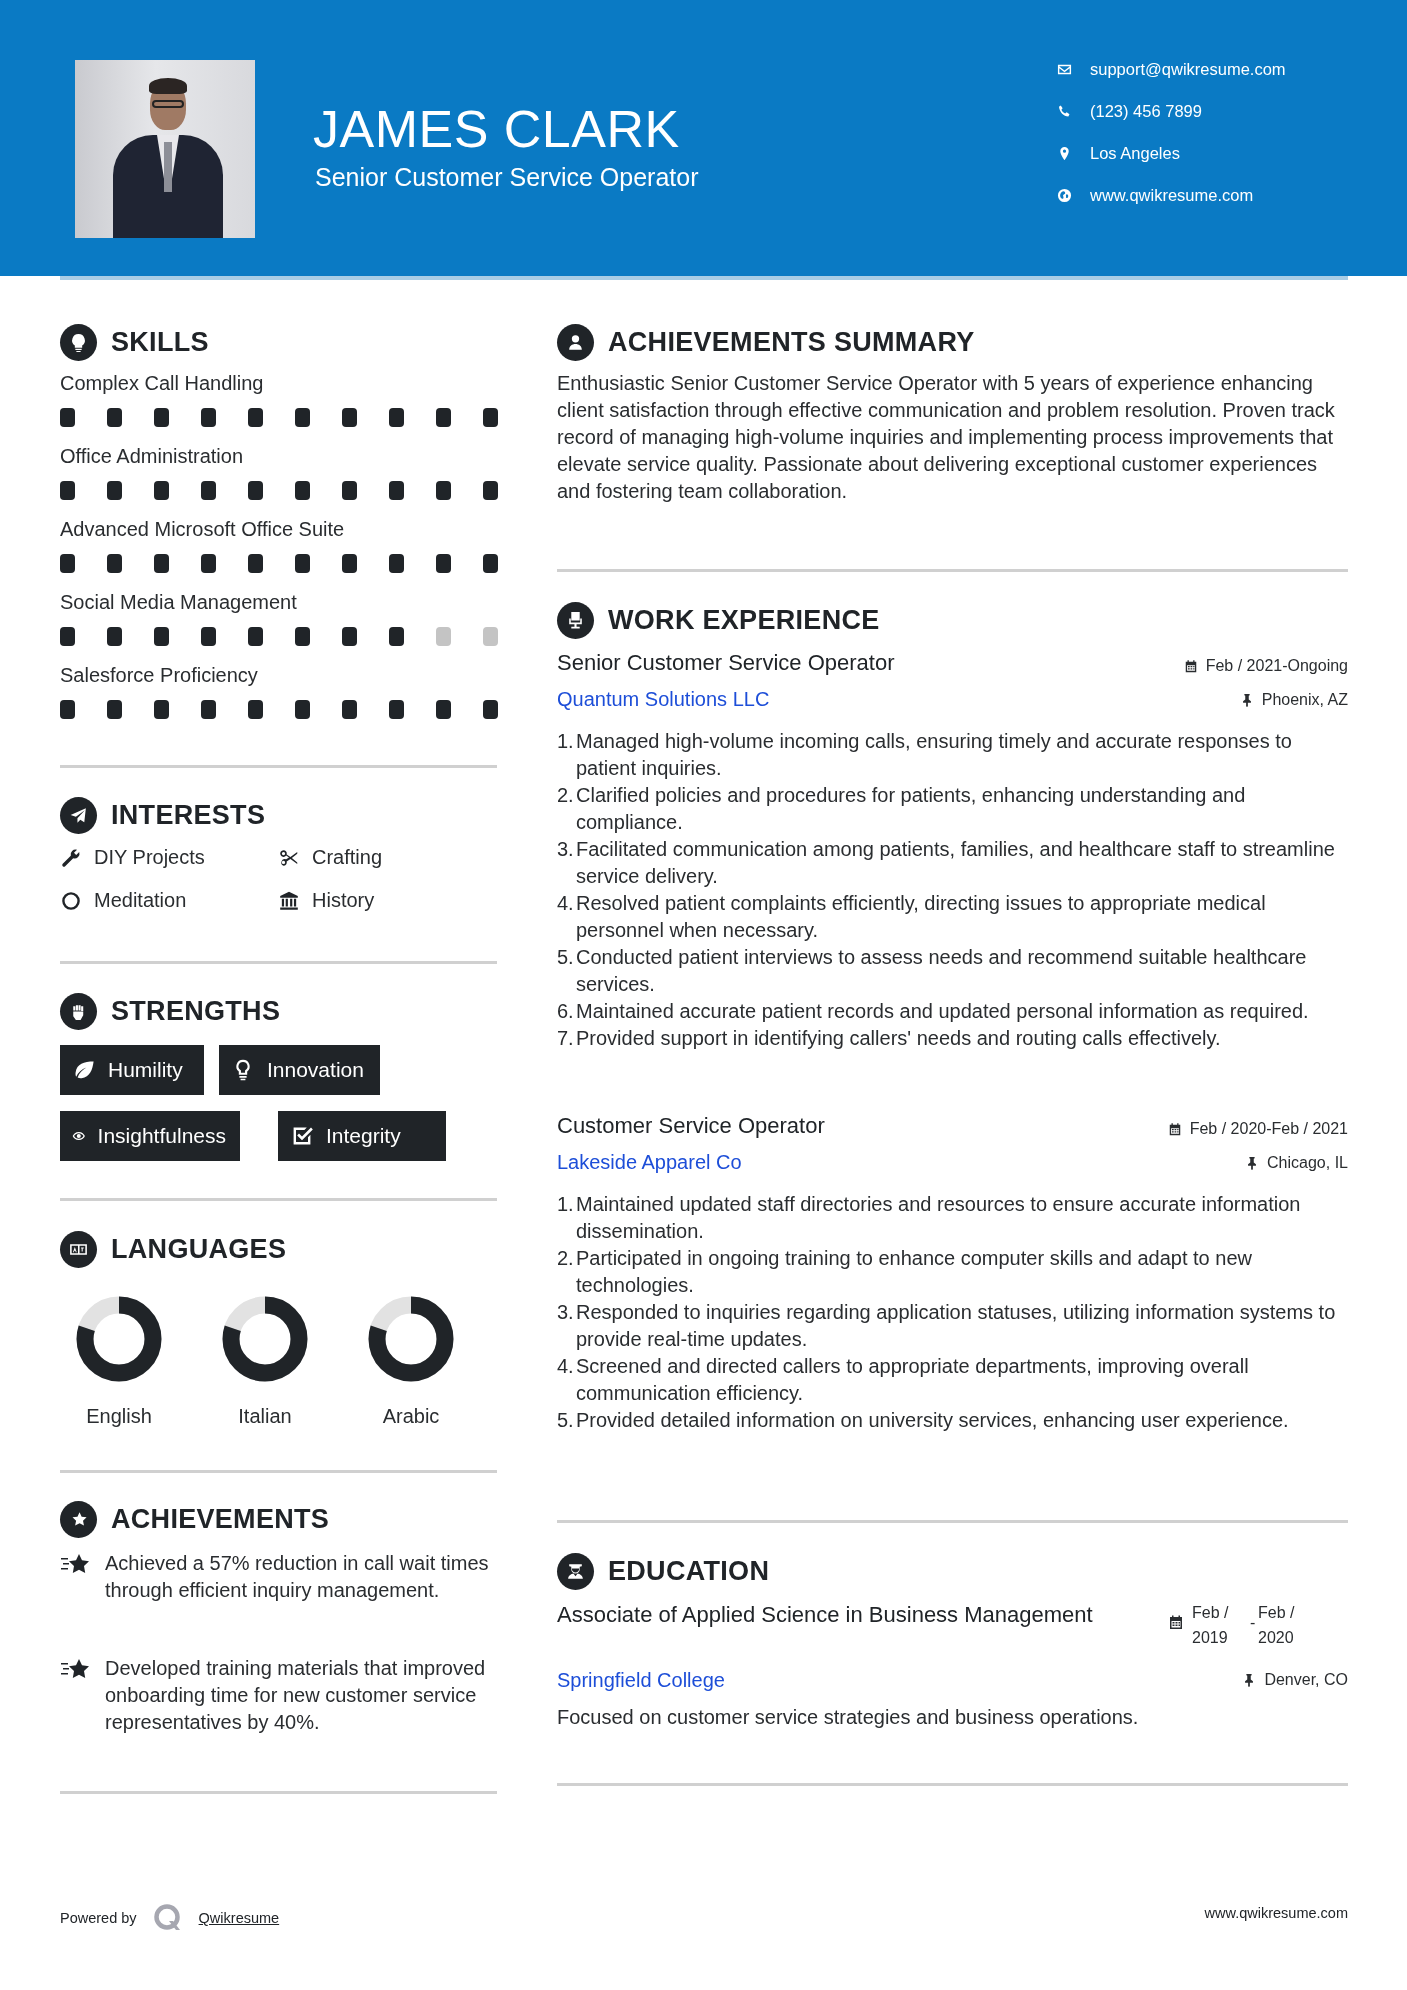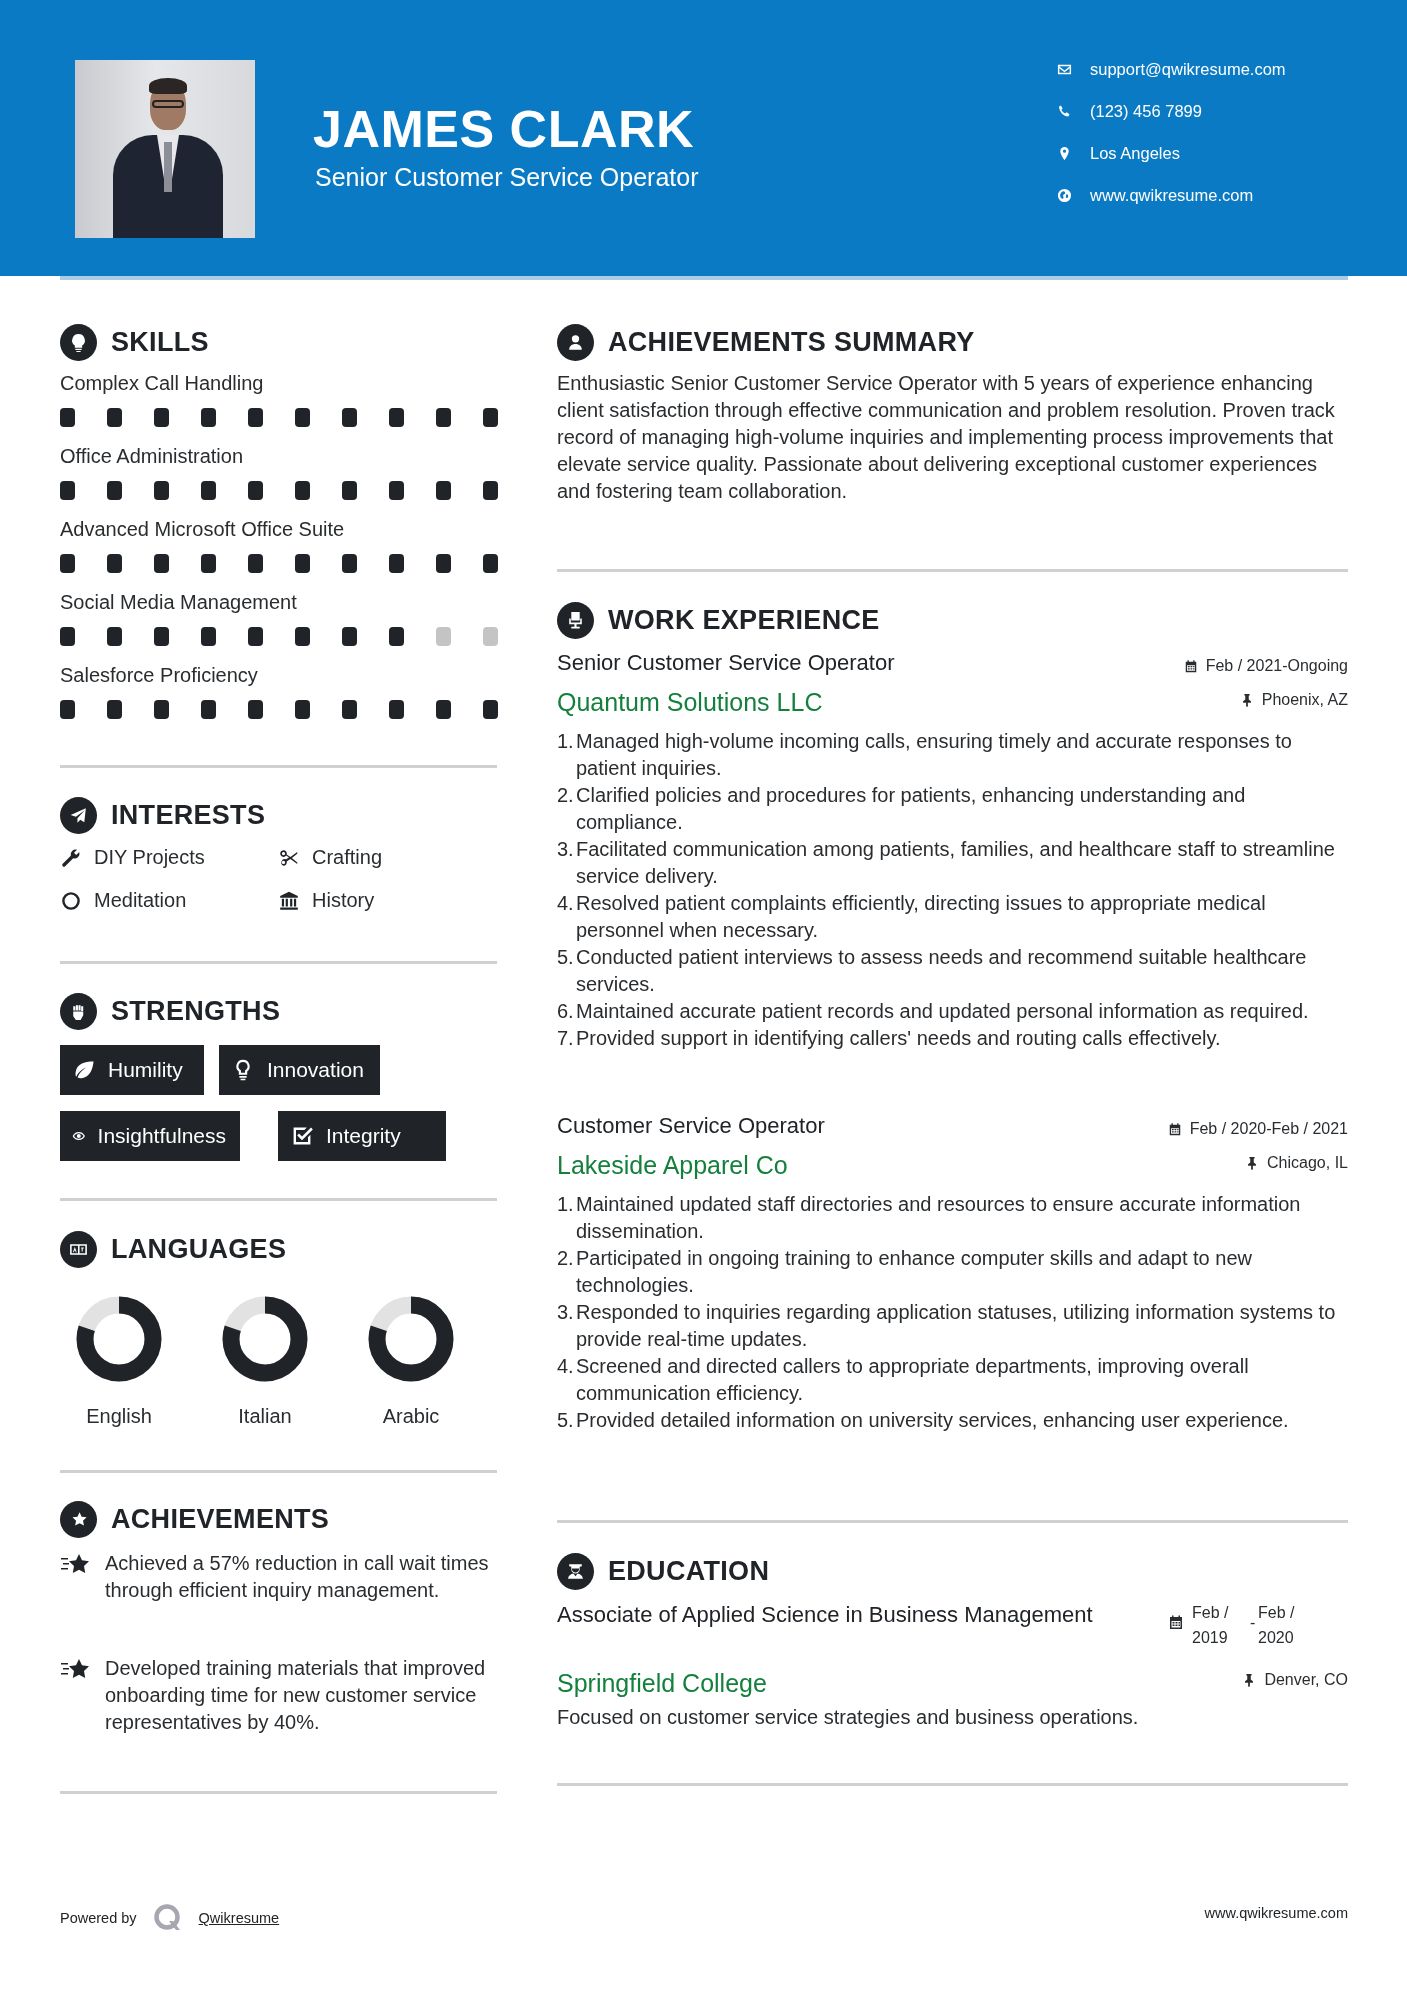--- a/index.html
+++ b/index.html
@@ -9,21 +9,21 @@
   .header { position: absolute; left: 0; top: 0; width: 1407px; height: 276px; background: #0a7ac4; }
   .header-line { position: absolute; left: 60px; top: 276px; width: 1288px; height: 4px; background: #a9cde6; }
   .photo { position: absolute; left: 75px; top: 60px; width: 180px; height: 178px; background: linear-gradient(90deg,#c9cacf 0%,#e6e7ea 45%,#d8d9dd 100%); overflow: hidden; }
   .photo .head { position: absolute; left: 75px; top: 22px; width: 36px; height: 48px; border-radius: 45% 45% 42% 42%; background: #a07a64; }
   .photo .hair { position: absolute; left: 74px; top: 18px; width: 38px; height: 16px; border-radius: 50% 50% 20% 20%; background: #2b2523; }
   .photo .glasses { position: absolute; left: 77px; top: 40px; width: 32px; height: 8px; border: 2px solid #222; border-radius: 4px; }
   .photo .body { position: absolute; left: 38px; top: 75px; width: 110px; height: 110px; border-radius: 40px 40px 0 0; background: #1f2433; }
   .photo .shirt { position: absolute; left: 82px; top: 75px; width: 22px; height: 55px; background: #e8e8ec; clip-path: polygon(0 0,100% 0,60% 100%,40% 100%); }
   .photo .tie { position: absolute; left: 89px; top: 82px; width: 8px; height: 50px; background: #8d8f98; }
 
-  .name { position: absolute; left: 313px; top: 103px; font-size: 52px; font-weight: bold; color: #ffffff; letter-spacing: 0.5px; line-height: 1; }
+  .name { position: absolute; left: 313px; top: 103px; font-size: 52px; font-weight: normal; color: #ffffff; letter-spacing: 0.5px; line-height: 1; }
   .title { position: absolute; left: 315px; top: 165px; font-size: 25px; color: #ffffff; line-height: 1; }
 
   .contact-row { position: absolute; left: 1055px; height: 22px; display: flex; align-items: center; color: #ffffff; font-size: 16.5px; }
   .contact-row .ci { width: 18px; height: 18px; display: inline-flex; align-items: center; justify-content: center; margin-right: 17px; }
   .contact-row svg { width: 15px; height: 15px; fill: #ffffff; }
 
   .sec-title { position: absolute; display: flex; align-items: center; font-size: 27px; font-weight: bold; color: #202428; letter-spacing: 0.3px; }
   .sec-icon { width: 37px; height: 37px; border-radius: 50%; background: #202428; display: inline-flex; align-items: center; justify-content: center; margin-right: 14px; flex: none; }
   .sec-icon svg { width: 21px; height: 21px; fill: #ffffff; }
 
@@ -43,21 +43,21 @@
   .lang { position: absolute; width: 110px; text-align: center; }
   .lang svg { display: block; margin: 0 auto; }
   .lang-label { margin-top: 22px; font-size: 20px; color: #2a2d30; }
 
   .ach { position: absolute; left: 60px; width: 440px; display: flex; font-size: 20px; line-height: 27px; color: #2a2d30; }
   .ach svg { width: 32px; height: 26px; flex: none; margin-right: 13px; margin-top: 2px; fill: #202428; }
 
   .para { position: absolute; left: 557px; width: 800px; font-size: 20px; line-height: 27px; color: #2a2d30; }
 
   .job-title { position: absolute; left: 557px; font-size: 22px; color: #202428; }
-  .job-company { position: absolute; left: 557px; font-size: 25px; color: #15803d; }
+  .job-company { position: absolute; left: 557px; font-size: 20px; color: #1d4ed8; }
   .meta { position: absolute; right: 59px; font-size: 16px; color: #2a2d30; display: flex; align-items: center; }
   .meta svg { width: 14px; height: 14px; fill: #2a2d30; margin-right: 8px; }
 
   ol.duties { position: absolute; left: 557px; width: 795px; list-style: none; font-size: 20px; line-height: 27px; color: #2a2d30; }
   ol.duties li { position: relative; padding-left: 19px; }
   ol.duties li .num { position: absolute; left: 0; }
 
   .edu-dates { position: absolute; left: 1168px; top: 1600px; display: flex; font-size: 16px; line-height: 25px; color: #2a2d30; }
   .edu-dates svg { width: 16px; height: 16px; fill: #2a2d30; margin-top: 14px; margin-right: 8px; }
 

